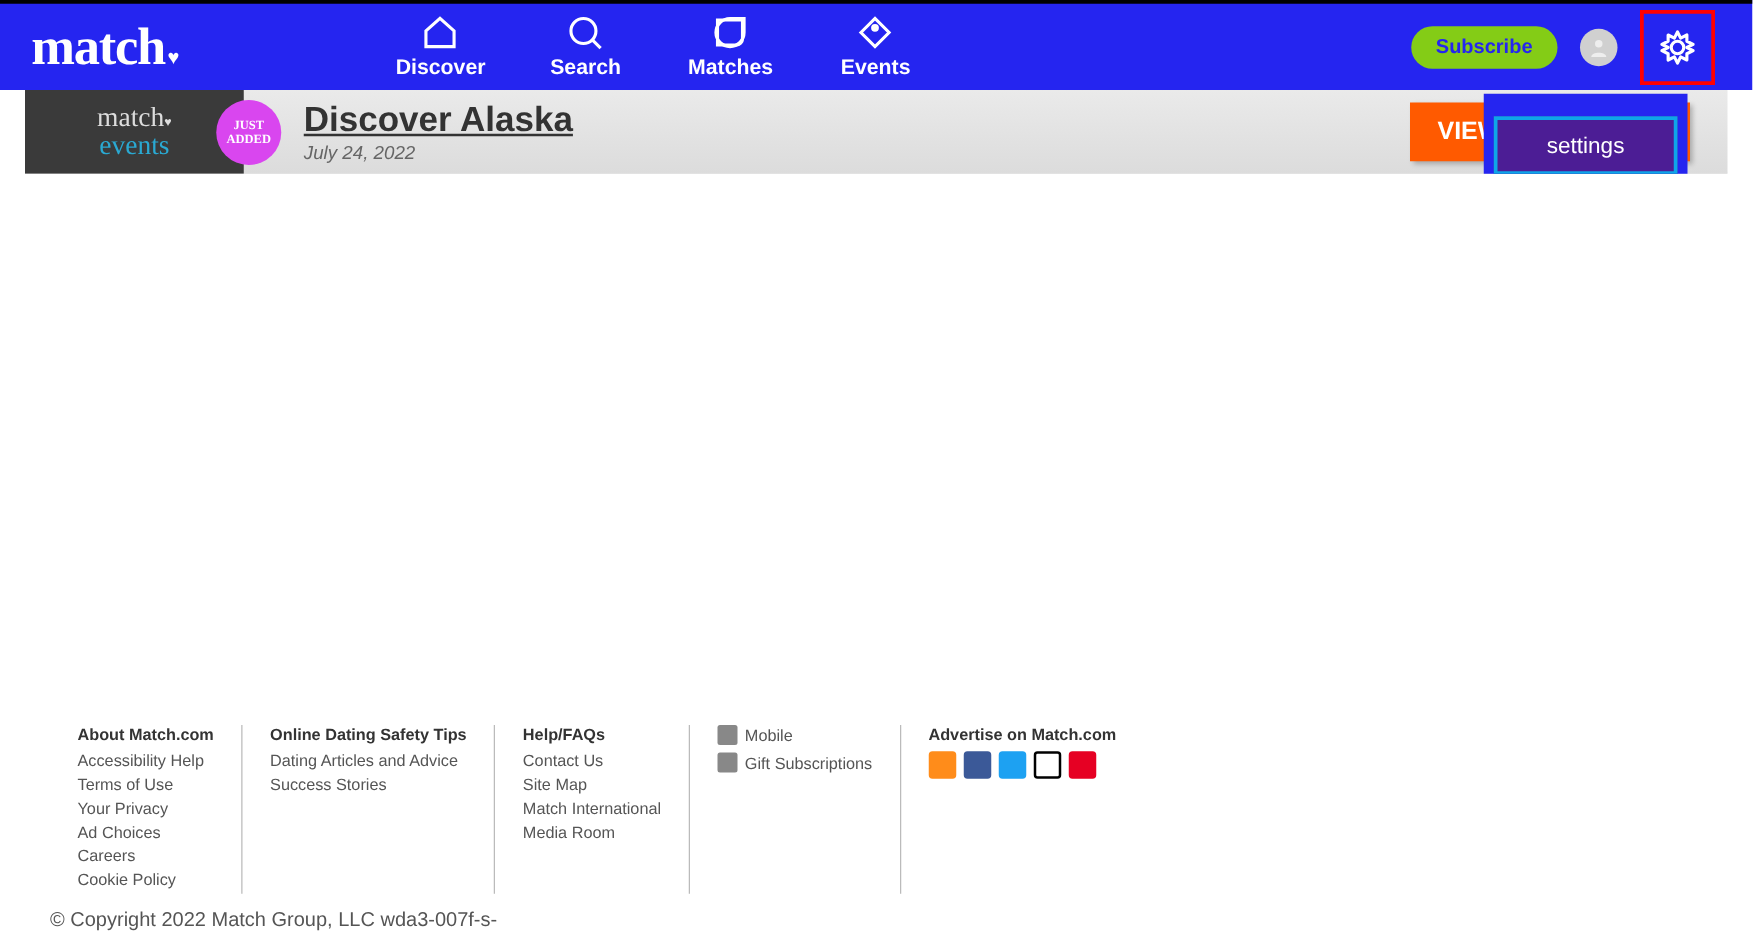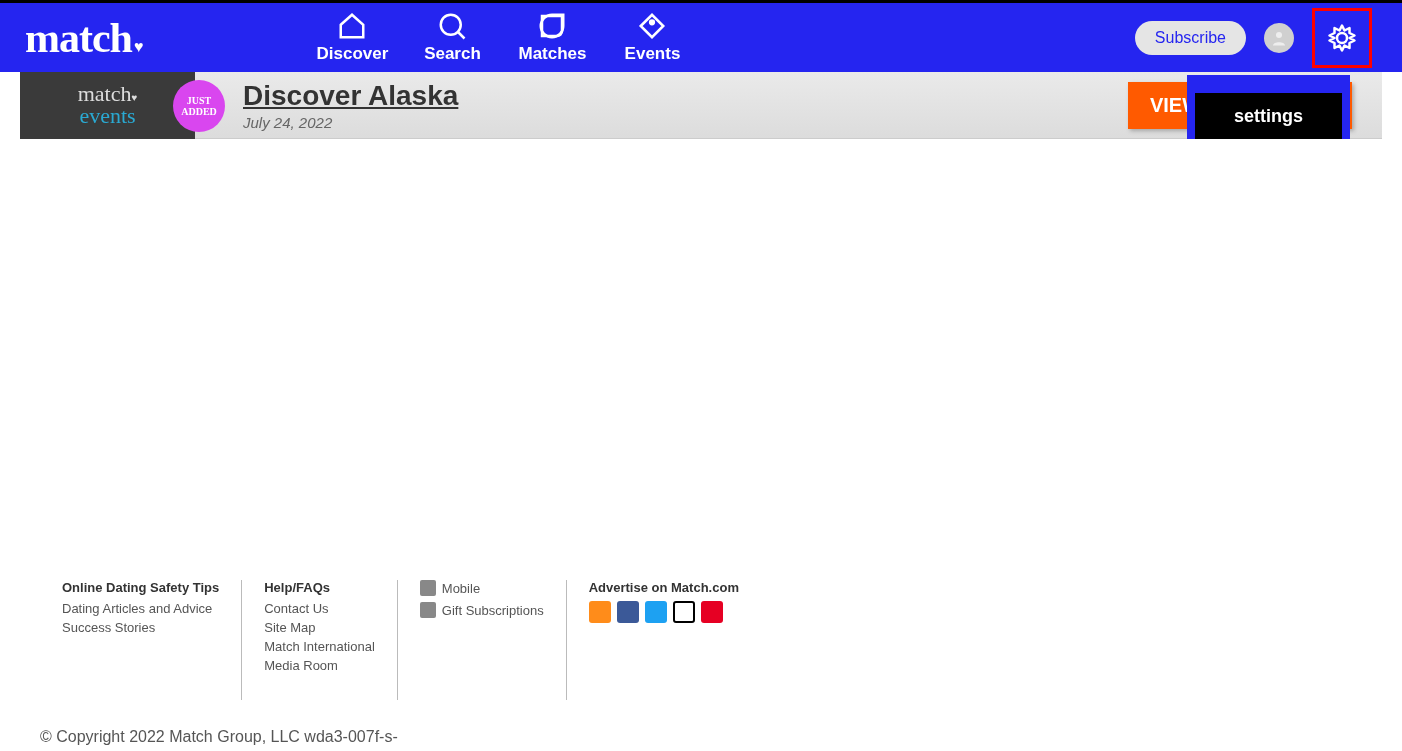--- a/index.html
+++ b/index.html
@@ -26,21 +26,21 @@
     white-space:nowrap;
   }
   .logo-heart {
     display:inline-block;
     font-size:16px;
     vertical-align:baseline;
     margin-left:2px;
   }
   .nav-items {
     display:flex;
-    gap:0;
+    gap:16px;
     margin-left:120px;
   }
   .nav-item {
     display:flex;
     flex-direction:column;
     align-items:center;
     color:#fff;
     font-size:17px;
     font-weight:bold;
     width:100px;
@@ -49,27 +49,27 @@
   }
   .nav-item svg { width:30px; height:30px; margin-bottom:3px; }
   .nav-right {
     margin-left:auto;
     display:flex;
     align-items:center;
     gap:18px;
     padding-right:30px;
   }
   .subscribe-btn {
-    background:#e5e5e5;
+    background:#84cc16;
     color:#2525f0;
     border:none;
     border-radius:20px;
     padding:8px 20px;
     font-size:16px;
-    font-weight:normal;
+    font-weight:bold;
     cursor:pointer;
   }
   .avatar {
     width:30px; height:30px; border-radius:50%;
     background:#d0d0d0;
     display:flex; align-items:center; justify-content:center;
   }
   .avatar svg { width:18px; height:18px; fill:#eee; }
   .gear-wrap {
     width:60px; height:60px;
@@ -92,23 +92,22 @@
   }
   .dropdown-item {
     color:#fff;
     font-size:18px;
     text-align:center;
     padding:10px 0;
     cursor:pointer;
     margin:4px 8px;
   }
   .dropdown-item.highlighted {
-    background:#000000;
-    border:3px solid #000000;
-    font-weight:bold;
+    background:#4c1d95;
+    border:3px solid #0ea5e9;
   }
 
   
   .event-banner {
     display:flex;
     align-items:center;
     height:67px;
     background:linear-gradient(to bottom,#eaeaea,#dcdcdc);
     border-bottom:1px solid #ccc;
     margin:0 20px 0 20px;
@@ -290,20 +289,29 @@
     <div class="event-title">Discover Alaska</div>
     <div class="event-date">July 24, 2022</div>
   </div>
   <div class="event-btn-wrap">
     <button class="event-btn">VIEW ALL EVENTS</button>
   </div>
 </div>
 
 <div class="footer">
   <div class="footer-col">
+    <h4>About Match.com</h4>
+    <a>Accessibility Help</a>
+    <a>Terms of Use</a>
+    <a>Your Privacy</a>
+    <a>Ad Choices</a>
+    <a>Careers</a>
+    <a>Cookie Policy</a>
+  </div>
+  <div class="footer-col">
     <h4>Online Dating Safety Tips</h4>
     <a>Dating Articles and Advice</a>
     <a>Success Stories</a>
   </div>
   <div class="footer-col">
     <h4>Help/FAQs</h4>
     <a>Contact Us</a>
     <a>Site Map</a>
     <a>Match International</a>
     <a>Media Room</a>

